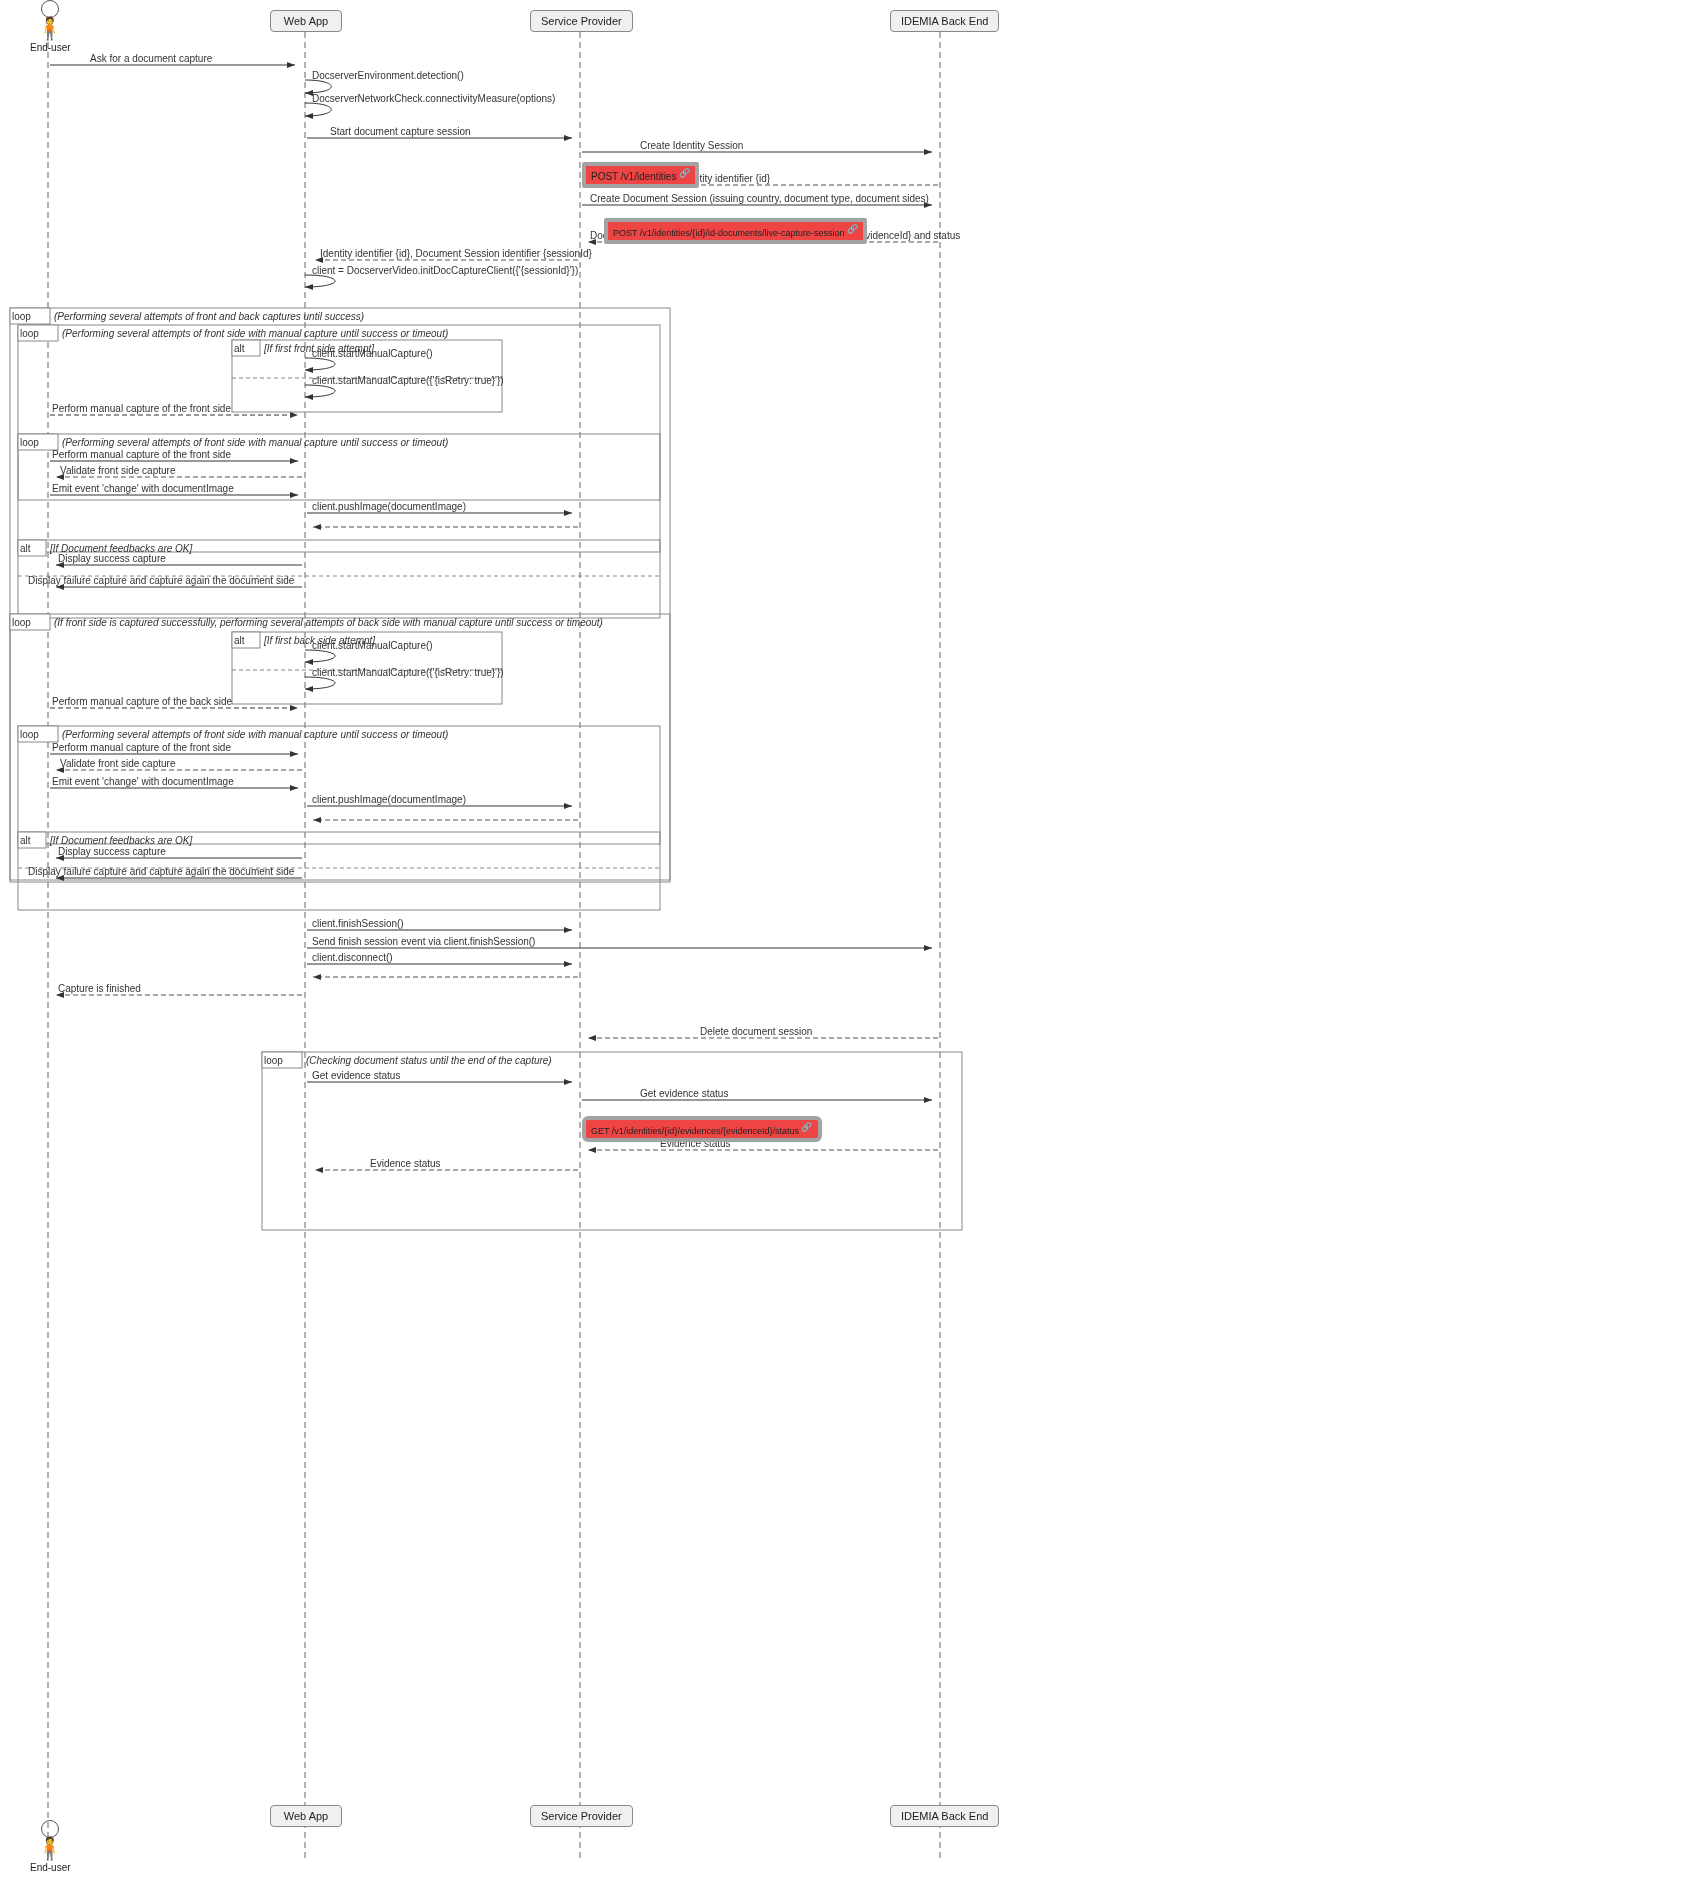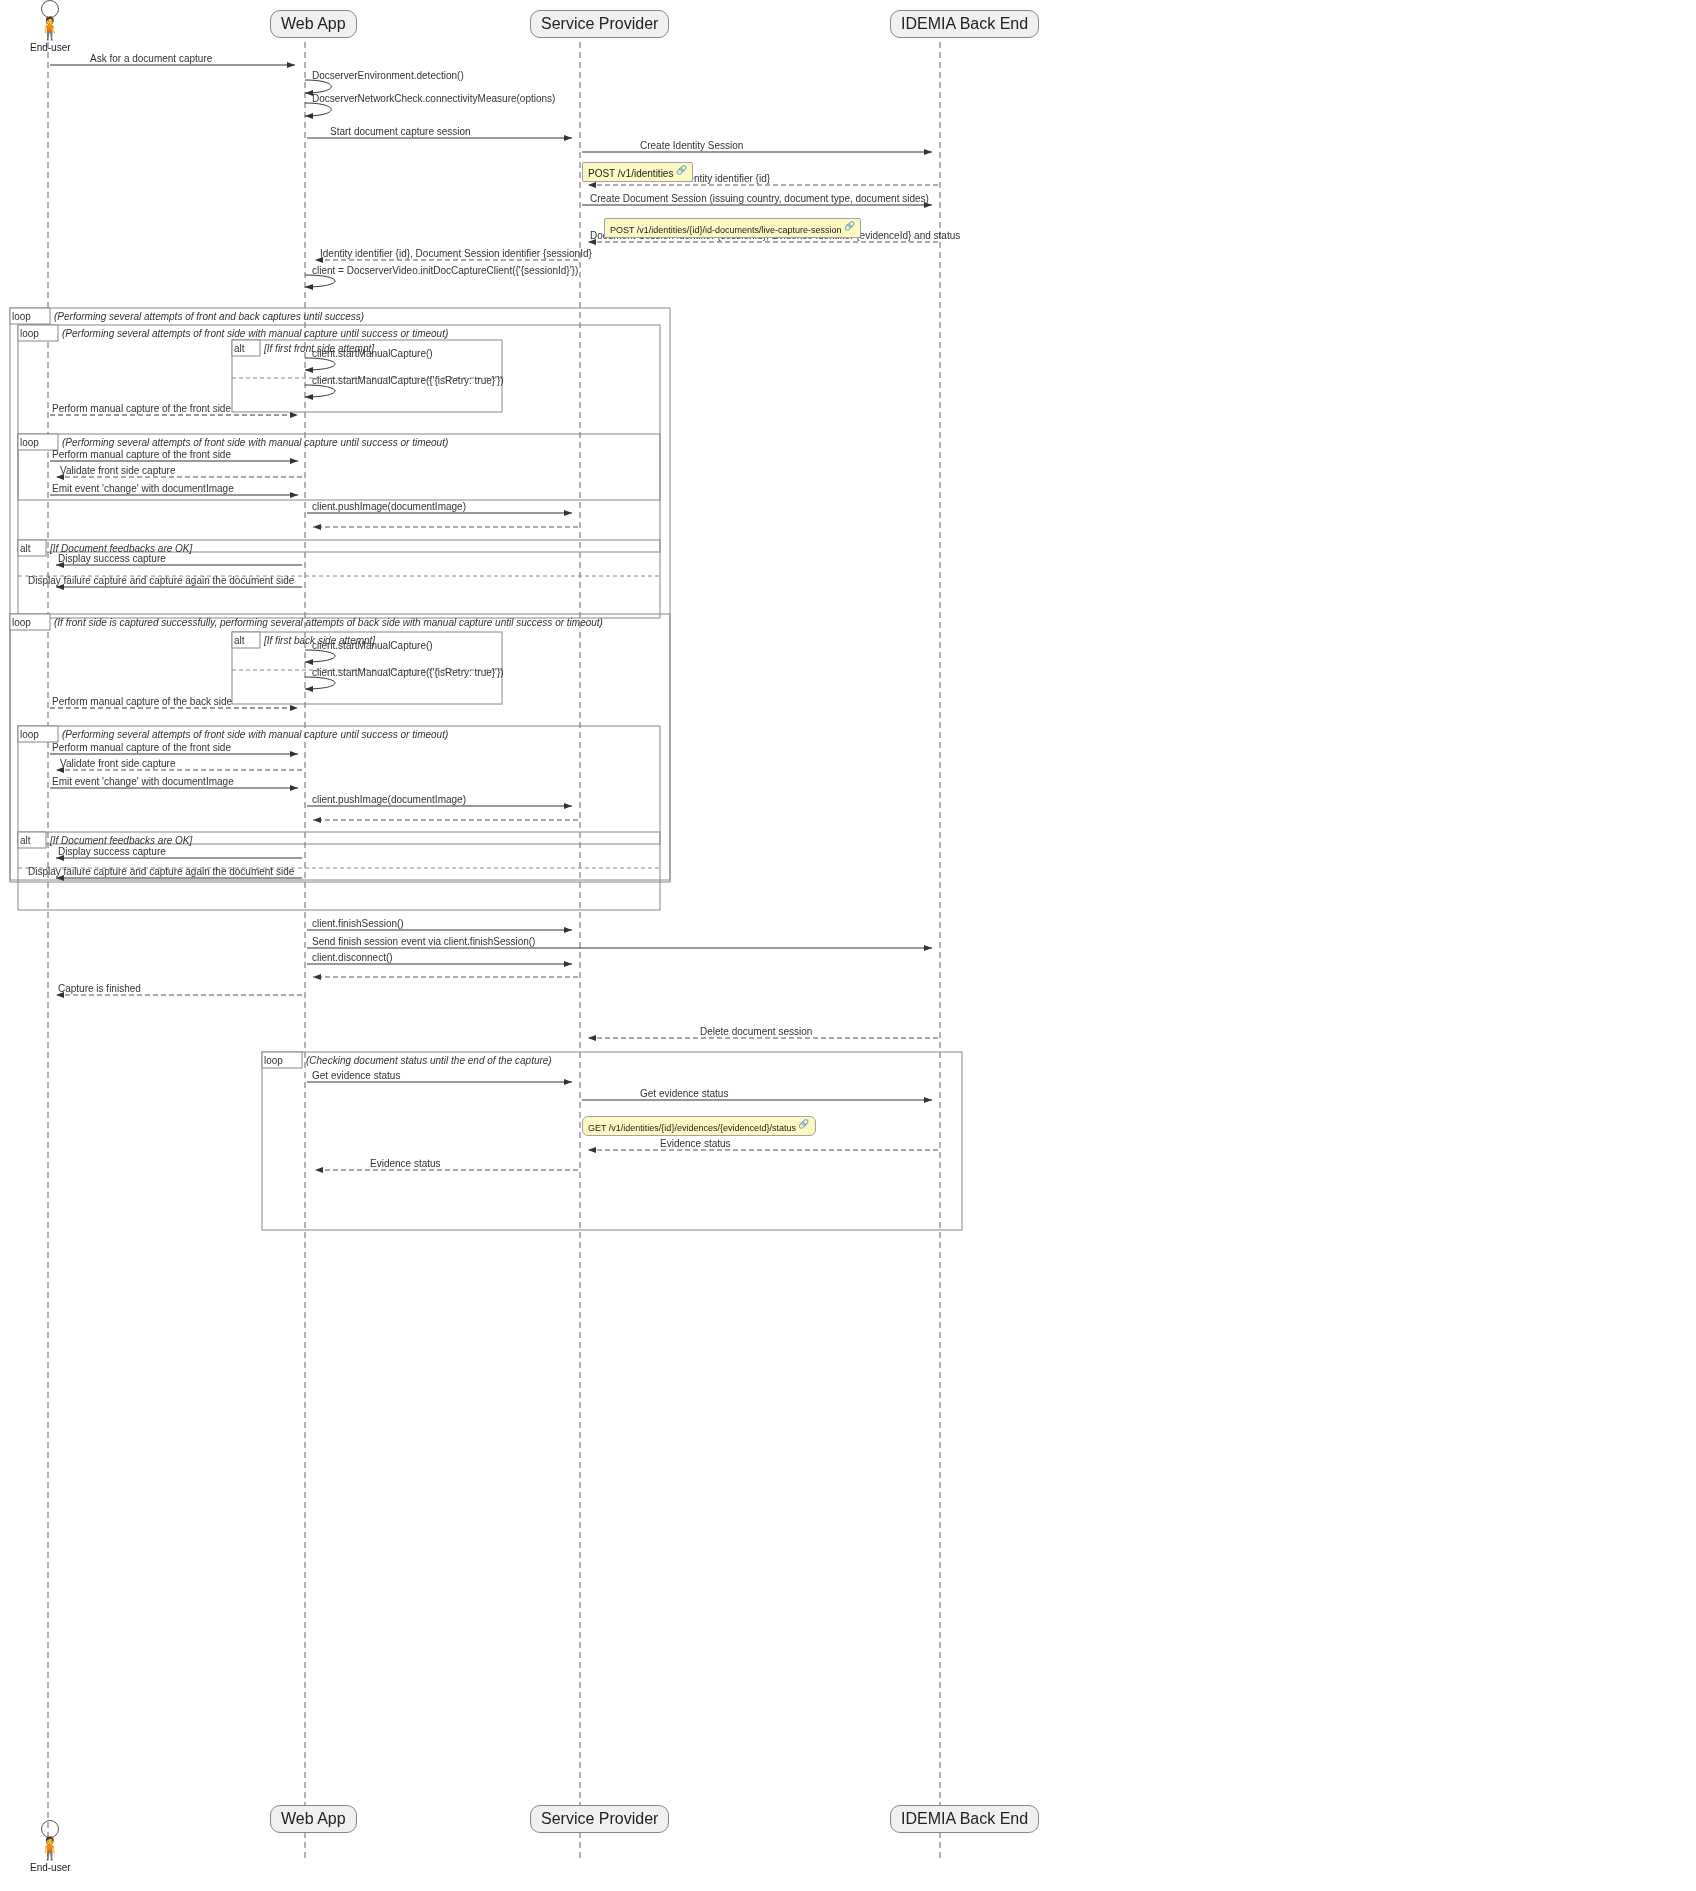--- a/index.html
+++ b/index.html
@@ -18,29 +18,29 @@
       width: 1696px;
       min-height: 1891px;
     }
     
     .lifeline-box {
       position: absolute;
       border: 1px solid #888;
       background: #f0f0f0;
       padding: 4px 10px;
       text-align: center;
-      font-size: 16px;
+      font-size: 11px;
       white-space: nowrap;
-      border-radius: 10px;
+      border-radius: 4px;
     }
     
     .api-box {
       position: absolute;
-      background: #fef9c3;
-      border: 1px solid #a3a3a3;
+      background: #ef4444;
+      border: 4px solid #a3a3a3;
       padding: 2px 5px;
       font-size: 10px;
       white-space: nowrap;
       border-radius: 2px;
     }
     
     .person-icon {
       position: absolute;
       text-align: center;
       font-size: 11px;

